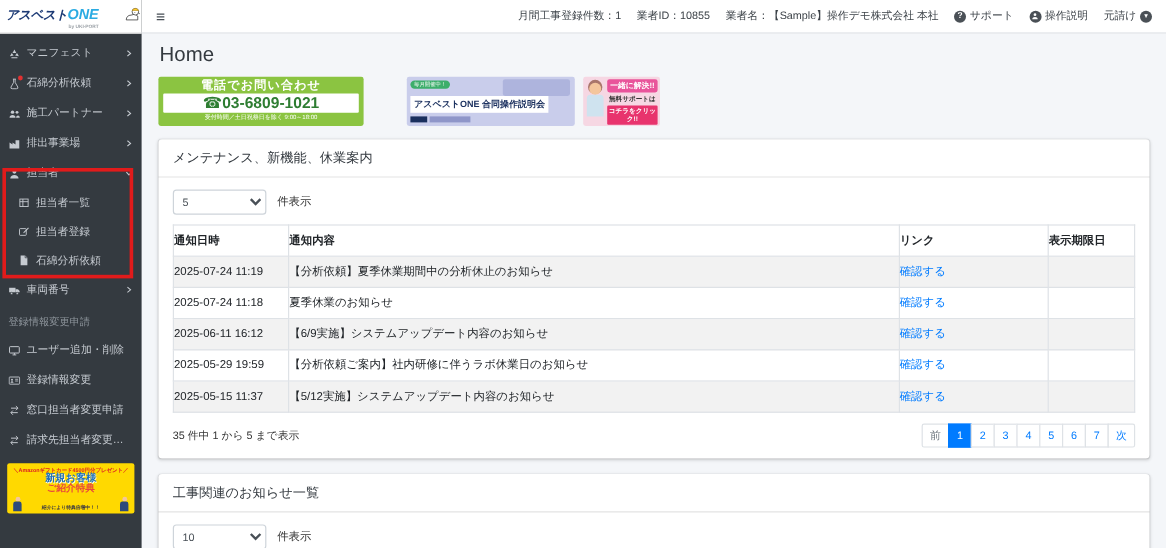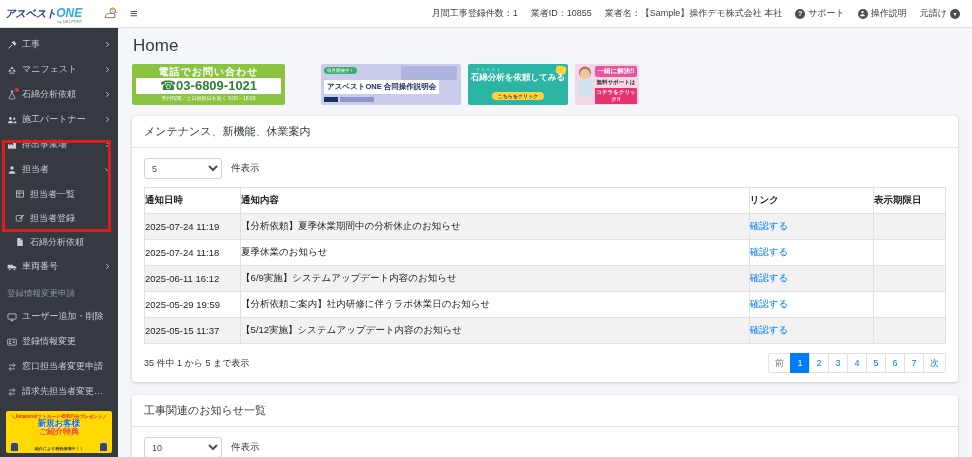--- a/index.html
+++ b/index.html
@@ -43,21 +43,21 @@
   .top-link { display:flex; align-items:center; gap:3px; cursor:pointer; }
   .circle-ic { width:10px; height:10px; border-radius:50%; background:#4a5056; color:#fff; font-size:7px; display:inline-flex; align-items:center; justify-content:center; font-weight:bold; }
   .role-caret { width:10px; height:10px; border-radius:50%; background:#4a5056; color:#fff; font-size:6px; display:inline-flex; align-items:center; justify-content:center; }
 
   
   .content { position:absolute; left:118px; top:28px; right:0; bottom:0; padding:8px 14px; background:#f4f6f9; overflow:hidden; }
   h1.page-title { font-size:17px; font-weight:normal; color:#343a40; margin:0 0 8px 1px; }
 
   .banner-row { display:flex; gap:7px; margin-bottom:11px; height:41px; }
   .bn { border-radius:2px; overflow:hidden; cursor:pointer; flex:0 0 auto; position:relative; }
-  .bn-phone { width:153px; background:#8bc441; text-align:center; color:#fff; padding:2px 3px; }
+  .bn-phone { width:171px; background:#8bc441; text-align:center; color:#fff; padding:2px 3px; }
   .bn-phone .t1 { font-size:10px; font-weight:bold; letter-spacing:1px; line-height:1.2; }
   .bn-phone .t2 { background:#fff; color:#2e7d32; font-weight:bold; font-size:13px; line-height:1.2; border-radius:1px; margin:0 1px; }
   .bn-phone .t3 { font-size:5px; line-height:1.6; }
   .bn-seminar { width:140px; background:#c9cdeb;margin-left:29px; }
   .bn-seminar .badge { position:absolute; left:3px; top:3px; background:#3dae6b; color:#fff; font-size:4.5px; padding:1px 3px; border-radius:4px; }
   .bn-seminar .ppl { position:absolute; right:4px; top:2px; width:56px; height:14px; background:#aeb4dd; border-radius:2px; }
   .bn-seminar .ttl { position:absolute; left:3px; top:16px; background:#fff; color:#1a2f5e; font-weight:bold; font-size:7.5px; padding:2px 3px; white-space:nowrap; }
   .bn-seminar .meta { position:absolute; left:3px; bottom:3px; display:flex; gap:2px; }
   .bn-seminar .meta i { display:block; width:14px; height:5px; background:#1a2f5e; }
   .bn-seminar .meta em { display:block; width:34px; height:5px; background:#8f96c9; }
@@ -108,32 +108,20 @@
           <path d="M10.2 7.2a3.6 3.6 0 0 1 6.6 0z" fill="#ffcf33" stroke="#b8860b" stroke-width="0.6"></path>
           <circle cx="13" cy="9.3" r="0.5" fill="#333"></circle>
           <path d="M16.6 9.8l1.6.8" stroke="#333" stroke-width="0.7"></path>
         </svg>
     </span>
   </div>
 
   <div class="nav">
     <div class="nav-item">
       <svg class="ic" viewBox="0 0 16 16">
-          <path d="M2.5 13.5 8 8" stroke="currentColor" stroke-width="1.6" fill="none"></path>
-          <path d="M7 3.5 12.5 9 15 6.5 11.5 1.5z" fill="currentColor"></path>
-        </svg>
-      <span class="lbl">工事</span>
-      <span class="arr">
-          <svg width="7" height="7" viewBox="0 0 16 16">
-            <path d="M5 3l6 5-6 5" stroke="currentColor" stroke-width="2" fill="none"></path>
-          </svg>
-        </span>
-    </div>
-    <div class="nav-item">
-      <svg class="ic" viewBox="0 0 16 16">
           <path d="M8 2 5.5 6.5h5z" fill="currentColor"></path>
           <path d="M2 11l2.5-4.5L7 10z" fill="currentColor"></path>
           <path d="M14 11l-2.5-4.5L9 10z" fill="currentColor"></path>
           <path d="M4 13h8" stroke="currentColor" stroke-width="1.4"></path>
         </svg>
       <span class="lbl">マニフェスト</span>
       <span class="arr">
           <svg width="7" height="7" viewBox="0 0 16 16">
             <path d="M5 3l6 5-6 5" stroke="currentColor" stroke-width="2" fill="none"></path>
           </svg>
@@ -312,26 +300,20 @@
     </div>
     <div class="bn bn-seminar">
       <span class="badge">毎月開催中！</span>
       <span class="ppl"></span>
       <div class="ttl">アスベストONE 合同操作説明会</div>
       <div class="meta">
           <i></i>
           <em></em>
         </div>
     </div>
-    <div class="bn bn-analysis">
-      <div class="f">アスベスト</div>
-      <div class="t">石綿分析を依頼してみる</div>
-      <span class="btn">こちらをクリック</span>
-      <span class="deco"></span>
-    </div>
     <div class="bn bn-support">
       <span class="w"></span>
       <div class="s1">一緒に解決!!</div>
       <div class="s2">無料サポートは</div>
       <div class="s3">コチラをクリック!!</div>
     </div>
   </div>
 
   <div class="card">
     <div class="card-header">メンテナンス、新機能、休業案内</div>

